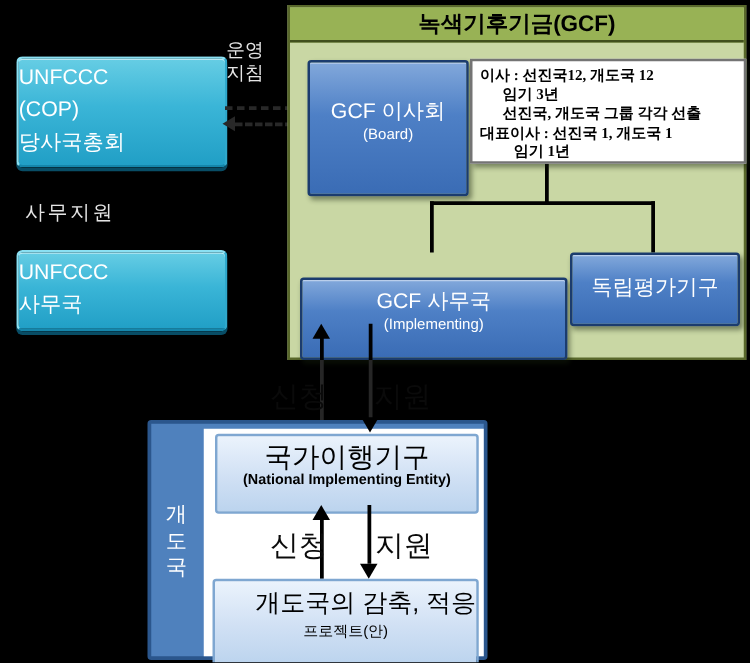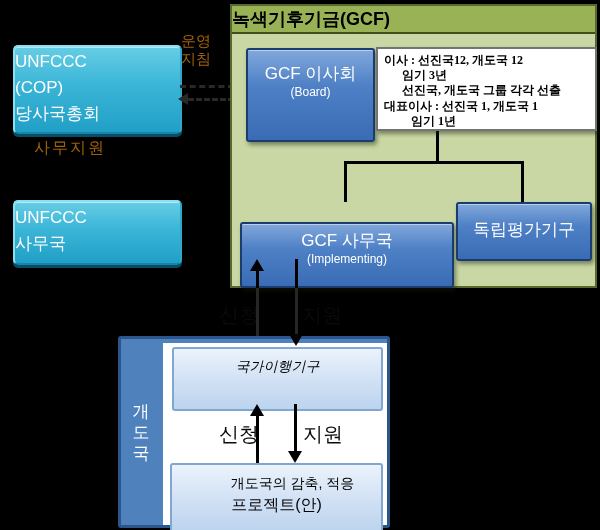--- a/index.html
+++ b/index.html
@@ -13,21 +13,21 @@
     background:linear-gradient(180deg,#66cde4 0%,#3ab5d7 45%,#219fc6 100%);
     border:2px solid #8ae0f2;border-bottom-color:#1586ab;border-right-color:#2fa8cb;
     border-radius:5px;color:#fff;text-align:left;
     box-shadow:inset 0 1px 0 rgba(255,255,255,.55), 0 3px 0 rgba(9,90,120,.85);
   }
   .cyan-box .ln{font-size:17px;line-height:26px;}
   
   #gcf-panel{background:#c9d7a4;border:2px solid #59682b;}
   #gcf-panel .panel-header{
     height:26px;background:#98b255;border-bottom:2px solid #414f1d;
-    font-size:18px;font-weight:bold;color:#000;line-height:26px;
+    text-align:center;font-size:18px;font-weight:bold;color:#000;line-height:26px;
   }
   
   .blue-box{
     background:linear-gradient(180deg,#82a8db 0%,#4e80c6 40%,#3a6cb5 100%);
     border:2px solid #1b3c6e;border-radius:3px;color:#fff;text-align:center;
     box-shadow:inset 0 1px 0 rgba(255,255,255,.45), 2px 3px 4px rgba(20,30,10,.45);
   }
   .blue-box .ln1{font-size:17px;}
   .blue-box .ln2{font-size:12px;}
   
@@ -35,47 +35,47 @@
     background:#fff;border:2px solid #747474;color:#000;
     font-size:12px;font-weight:bold;line-height:15.2px;padding:4px 0 0 6px;
     box-shadow:2px 3px 4px rgba(20,30,10,.45);
   }
   #board-info .ind0{padding-left:0;}
   #board-info .ind1{padding-left:18px;}
   #board-info .ind2{padding-left:27px;}
   
   .kline{background:#000;}
   .ghost{background:#262626;}           
-  .ghost-text{color:#a16207;}           
+  .ghost-text{color:#e5e5e5;}           
   .dash{height:0;border-top:3px dashed #282828;}
   .dash-black{height:0;border-top:3px dashed #000;}
   .tri{width:0;height:0;}
   
   #dev-box{background:#4f81bd;border:3px solid #2b568c;border-radius:3px;}
   #dev-white{background:#fff;}
   #side-label{color:#fff;font-size:17px;line-height:21px;text-align:center;}
   .lightblue-box{
     background:linear-gradient(180deg,#ebf3fc 0%,#d0e0f4 55%,#bcd4ee 100%);
     border:2px solid #7fa7d1;border-radius:3px;color:#000;text-align:center;
   }
-  .big-label{font-size:20px;color:#0a0a0a;text-align:center;}
+  .big-label{font-size:23px;color:#0a0a0a;text-align:center;}
   .small-label{font-size:15px;line-height:18px;text-align:center;}
 </style>
 </head>
 <body>
 
 <div id="stage">
 
   <div class="abs cyan-box" style="left:13px;top:45px;width:165px;height:83px;padding-top:2px;">
     <div class="ln">UNFCCC</div>
     <div class="ln">(COP)</div>
     <div class="ln">당사국총회</div>
   </div>
 
-  <div class="abs ghost-text" style="left:6px;top:138px;width:100px;text-align:right;font-size:16px;letter-spacing:2px;">사무지원</div>
+  <div class="abs ghost-text" style="left:6px;top:160px;width:100px;text-align:center;font-size:16px;letter-spacing:2px;">사무지원</div>
 
   <div class="abs cyan-box" style="left:13px;top:200px;width:165px;height:58px;padding-top:3px;">
     <div class="ln">UNFCCC</div>
     <div class="ln">사무국</div>
   </div>
 
   <div class="abs small-label ghost-text" style="left:167px;top:32px;width:58px;">
     <div>운영</div>
     <div>지침</div>
   </div>
@@ -91,21 +91,21 @@
 
   <div class="abs" id="gcf-panel" style="left:230px;top:4px;width:363px;height:280px;">
     <div class="panel-header">녹색기후기금(GCF)</div>
   </div>
 
   <div class="abs kline" style="left:436px;top:128px;width:3px;height:36px;"></div>
   <div class="abs kline" style="left:344px;top:161px;width:180px;height:3px;"></div>
   <div class="abs kline" style="left:344px;top:161px;width:3px;height:41px;"></div>
   <div class="abs kline" style="left:521px;top:161px;width:3px;height:41px;"></div>
 
-  <div class="abs blue-box" style="left:246px;top:48px;width:125px;height:78px;padding-top:12px;">
+  <div class="abs blue-box" style="left:246px;top:48px;width:125px;height:78px;padding-top:27px;">
     <div class="ln1">GCF 이사회</div>
     <div class="ln2">(Board)</div>
   </div>
 
   <div class="abs" id="board-info" style="left:376px;top:47px;width:211px;height:76px;font-family:Liberation Serif, serif;">
     <div class="ind0">이사 : 선진국12, 개도국 12</div>
     <div class="ind1">임기 3년</div>
     <div class="ind1">선진국, 개도국 그룹 각각 선출</div>
     <div class="ind0">대표이사 : 선진국 1, 개도국 1</div>
     <div class="ind2">임기 1년</div>
@@ -135,30 +135,31 @@
 
   <div class="abs tri" style="left:289px;top:334px;border-top:12px solid #000;border-left:7px solid transparent;border-right:7px solid transparent;"></div>
 
   <div class="abs" id="side-label" style="left:128px;top:401px;width:26px;">
     <div>개</div>
     <div>도</div>
     <div>국</div>
   </div>
 
   <div class="abs lightblue-box" style="left:172px;top:347px;width:207px;height:55px;padding-top:5px;">
-    <div style="font-size:14px;line-height:24px;font-style:italic;">국가이행기구</div>
+    <div style="font-size:22px;line-height:24px;">국가이행기구</div>
+    <div style="font-size:11.5px;font-weight:bold;">(National Implementing Entity)</div>
   </div>
 
   <div class="abs tri" style="left:250px;top:404px;border-bottom:12px solid #000;border-left:7px solid transparent;border-right:7px solid transparent;"></div>
   <div class="abs kline" style="left:256px;top:414px;width:3px;height:49px;"></div>
 
   <div class="abs kline" style="left:294px;top:404px;width:3px;height:47px;"></div>
   <div class="abs tri" style="left:288px;top:451px;border-top:12px solid #000;border-left:7px solid transparent;border-right:7px solid transparent;"></div>
 
   <div class="abs big-label" style="left:212px;top:421px;width:54px;">신청</div>
   <div class="abs big-label" style="left:298px;top:421px;width:50px;">지원</div>
 
   <div class="abs lightblue-box" style="left:170px;top:463px;width:209px;height:59px;padding-top:7px;">
-    <div style="font-size:14px;line-height:22px;padding-left:32px;">개도국의 감축, 적응</div>
-    <div style="font-size:16px;line-height:22px;">프로젝트(안)</div>
+    <div style="font-size:20px;line-height:22px;padding-left:32px;">개도국의 감축, 적응</div>
+    <div style="font-size:12px;line-height:22px;">프로젝트(안)</div>
   </div>
 
 </div>
 
 </body></html>

